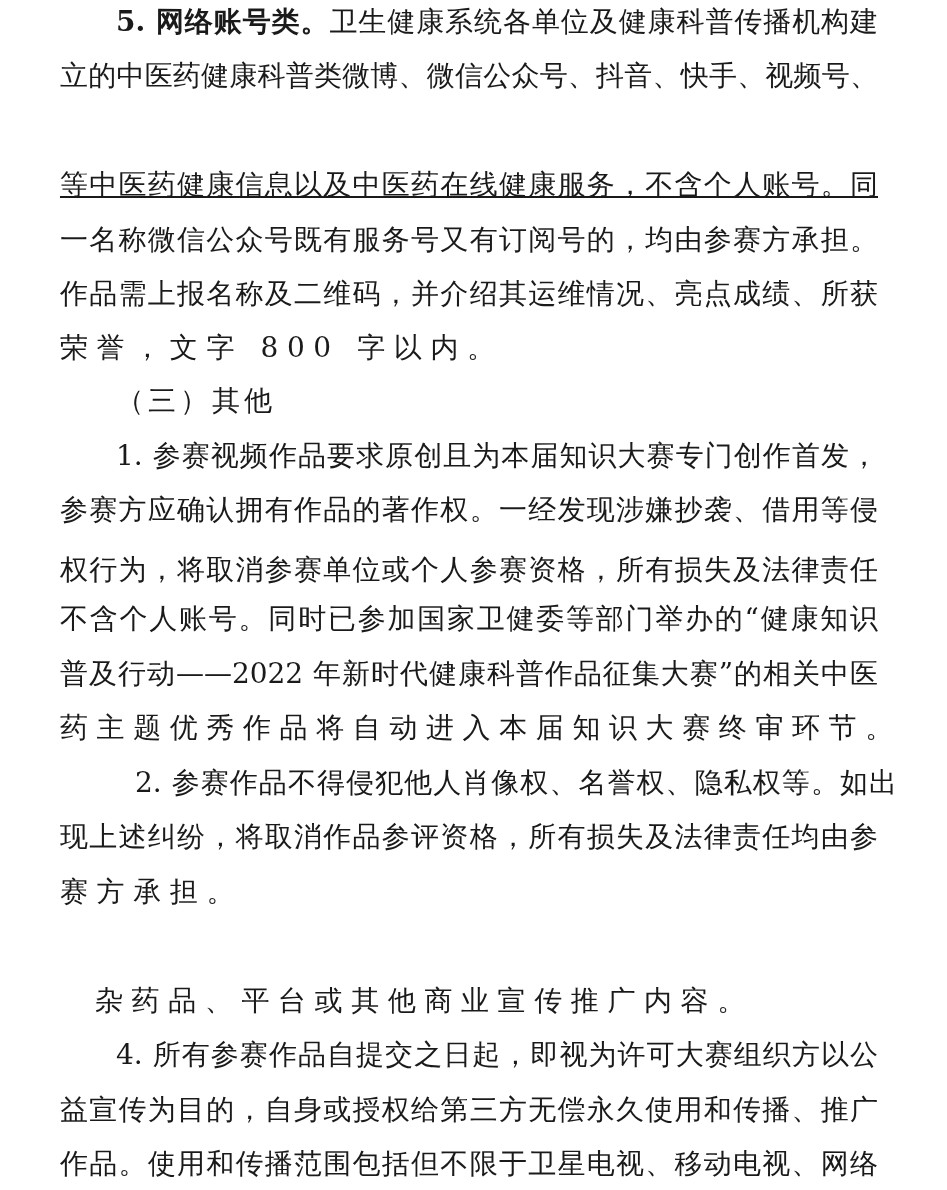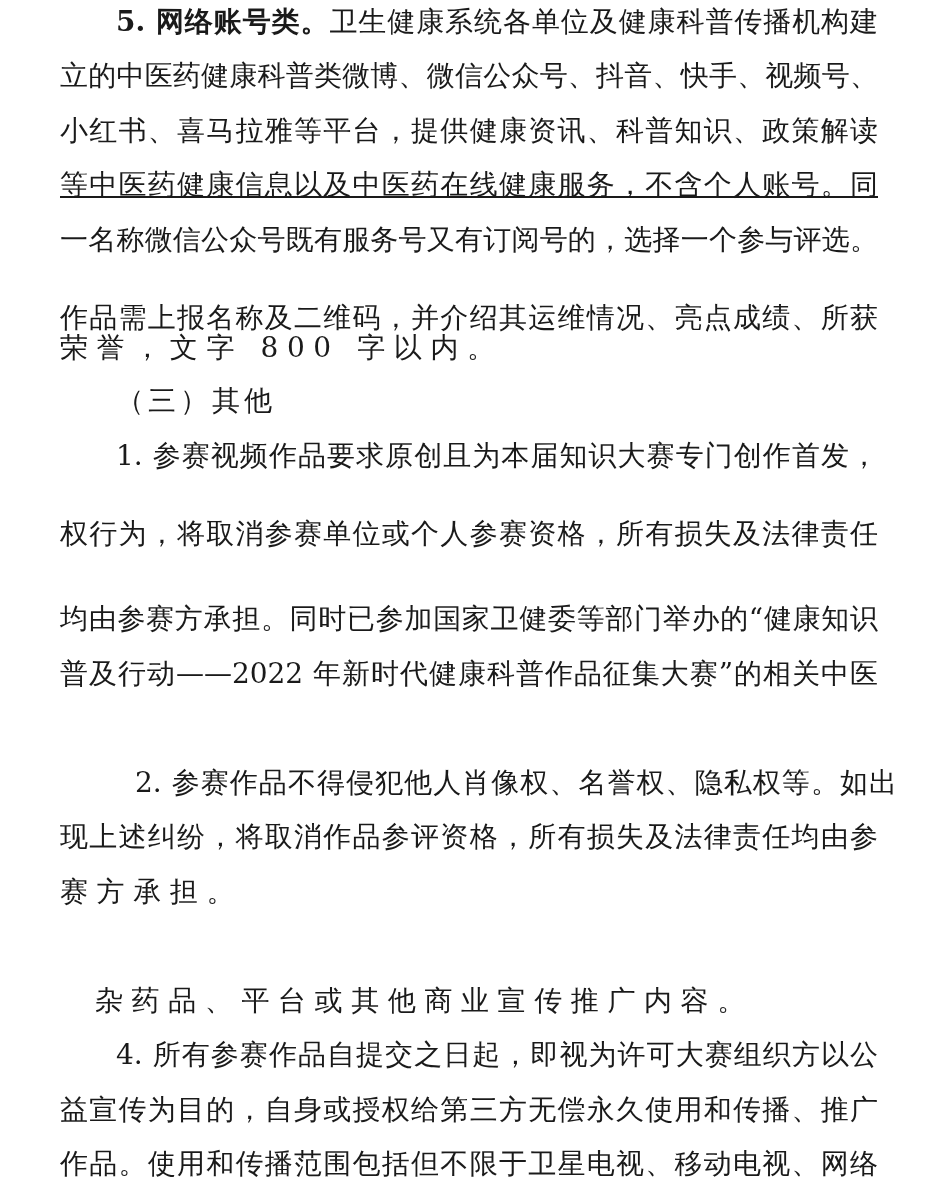--- a/index.html
+++ b/index.html
@@ -21,32 +21,33 @@
   .line.heading-sub { left: 116px; width: auto; text-align-last: left; letter-spacing: 4px; }
   .bold { font-weight: bold; }
 </style>
 </head>
 <body>
 
 <div class="page">
 
   <div class="line indent" style="top:2px;"><span class="bold">5. 网络账号类。</span><span>卫生健康系统各单位及健康科普传播机构建</span></div>
   <div class="line" style="top:56px;">立的中医药健康科普类微博、微信公众号、抖音、快手、视频号、</div>
-  <div class="line" style="top:111px;">小红书、喜马拉雅等平台，提供健康资讯、科普知识、政策解读</div>
   <div class="line" style="top:165px;text-decoration:underline;">等中医药健康信息以及中医药在线健康服务，不含个人账号。同</div>
-  <div class="line" style="top:220px;">一名称微信公众号既有服务号又有订阅号的，选择一个参与评选。</div>
-  <div class="line" style="top:274px;margin-top:24px;">作品需上报名称及二维码，并介绍其运维情况、亮点成绩、所获</div>
+  <div class="line" style="top:220px;">一名称微信公众号既有服务号又有订阅号的，均由参赛方承担。</div>
+  <div class="line" style="top:274px;">作品需上报名称及二维码，并介绍其运维情况、亮点成绩、所获</div>
   <div class="line last" style="top:328px;">荣誉，文字 800 字以内。</div>
 
   <div class="line heading-sub" style="top:381px;">（三）其他</div>
 
   <div class="line indent" style="top:436px;">1. 参赛视频作品要求原创且为本届知识大赛专门创作首发，</div>
-  <div class="line" style="top:514px;">权行为，将取消参赛单位或个人参赛资格，所有损失及法律责任</div>
-  <div class="line" style="top:599px;">均由参赛方承担。同时已参加国家卫健委等部门举办的“健康知识</div>
+  <div class="line" style="top:490px;">参赛方应确认拥有作品的著作权。一经发现涉嫌抄袭、借用等侵</div>
+  <div class="line" style="top:550px;">权行为，将取消参赛单位或个人参赛资格，所有损失及法律责任</div>
+  <div class="line" style="top:599px;">不含个人账号。同时已参加国家卫健委等部门举办的“健康知识</div>
   <div class="line" style="top:654px;">普及行动——2022 年新时代健康科普作品征集大赛”的相关中医</div>
+  <div class="line last" style="top:708px;">药主题优秀作品将自动进入本届知识大赛终审环节。</div>
 
   <div class="line indent" style="top:763px;margin-left:19px;">2. 参赛作品不得侵犯他人肖像权、名誉权、隐私权等。如出</div>
   <div class="line" style="top:817px;">现上述纠纷，将取消作品参评资格，所有损失及法律责任均由参</div>
   <div class="line last" style="top:872px;">赛方承担。</div>
 
   <div class="line last" style="top:981px;margin-left:35px;">杂药品、平台或其他商业宣传推广内容。</div>
 
   <div class="line indent" style="top:1035px;">4. 所有参赛作品自提交之日起，即视为许可大赛组织方以公</div>
   <div class="line" style="top:1090px;">益宣传为目的，自身或授权给第三方无偿永久使用和传播、推广</div>
   <div class="line" style="top:1144px;">作品。使用和传播范围包括但不限于卫星电视、移动电视、网络</div>

